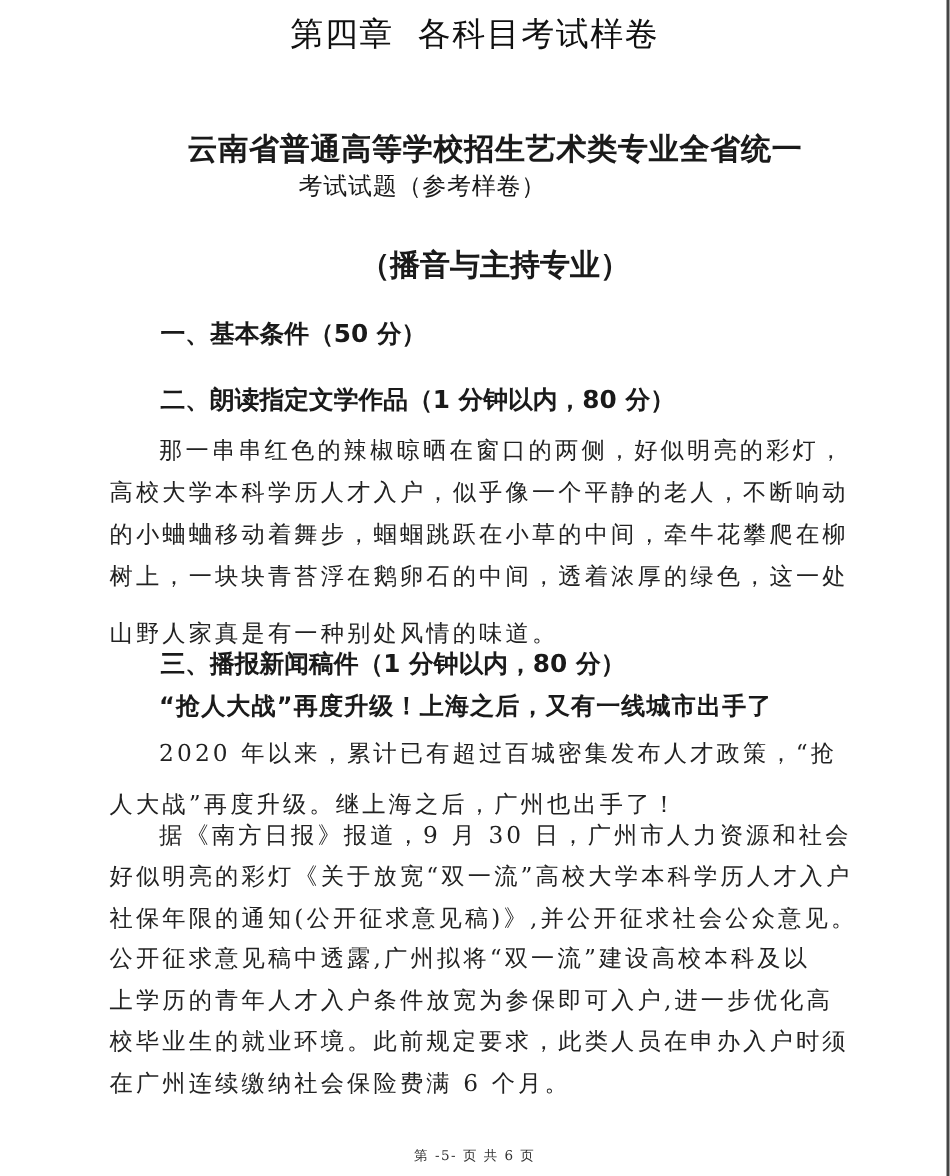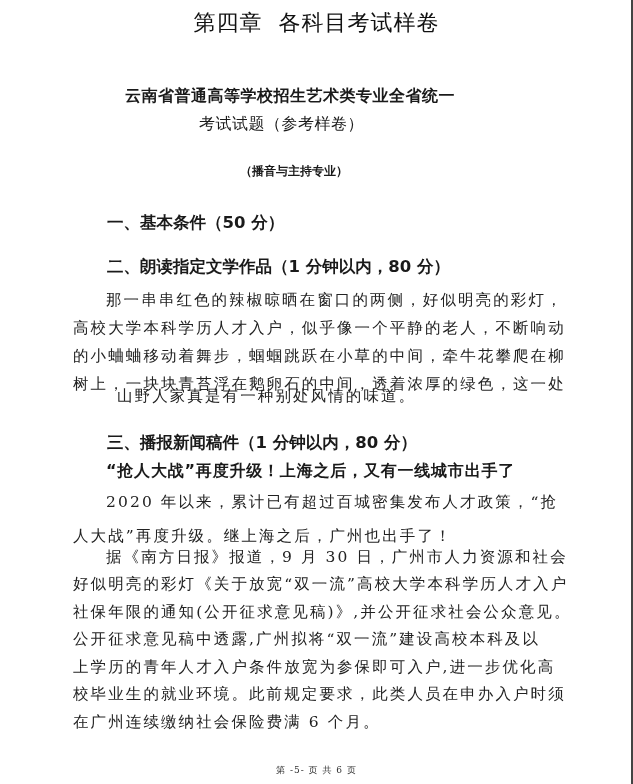--- a/index.html
+++ b/index.html
@@ -34,41 +34,41 @@
       letter-spacing: 1px;
       color: #111;
       white-space: pre;
     }
     .exam-title-1 {
       position: absolute;
       top: 86px;
       left: 125px;
       font-family: "DejaVu Sans", "Liberation Sans", sans-serif;
       font-weight: bold;
-      font-size: 16px;
+      font-size: 20px;
       letter-spacing: 0.5px;
       white-space: nowrap;
     }
     .exam-title-2 {
       position: absolute;
       top: 114px;
       left: 199px;
       font-family: "DejaVu Sans", "Liberation Sans", sans-serif;
       font-weight: normal;
       font-size: 16px;
       letter-spacing: 0.5px;
       white-space: nowrap;
     }
     .major {
       position: absolute;
       top: 163px;
       left: 240px;
       font-family: "DejaVu Sans", "Liberation Sans", sans-serif;
       font-weight: bold;
-      font-size: 12px;
+      font-size: 20px;
       white-space: nowrap;
     }
     .section-heading {
       position: absolute;
       left: 107px;
       font-family: "DejaVu Sans", "Liberation Sans", sans-serif;
       font-weight: bold;
       font-size: 16.5px;
       white-space: nowrap;
     }
@@ -117,21 +117,21 @@
 <div class="major">（播音与主持专业）</div>
 
 <div class="section-heading" style="top:212px;">一、基本条件（50 分）</div>
 <div class="section-heading" style="top:256px;">二、朗读指定文学作品（1 分钟以内，80 分）</div>
 
 <div>
   <div class="body-line indent" style="top:290px;">那一串串红色的辣椒晾晒在窗口的两侧，好似明亮的彩灯，</div>
   <div class="body-line" style="top:318px;">高校大学本科学历人才入户，似乎像一个平静的老人，不断响动</div>
   <div class="body-line" style="top:346px;">的小蛐蛐移动着舞步，蝈蝈跳跃在小草的中间，牵牛花攀爬在柳</div>
   <div class="body-line" style="top:374px;">树上，一块块青苔浮在鹅卵石的中间，透着浓厚的绿色，这一处</div>
-  <div class="body-line" style="top:386px;margin-left:44px;">山野人家真是有一种别处风情的味道。</div>
+  <div class="body-line" style="top:412px;">山野人家真是有一种别处风情的味道。</div>
 </div>
 
 <div class="section-heading" style="top:432px;">三、播报新闻稿件（1 分钟以内，80 分）</div>
 
 <div class="news-headline">“抢人大战”再度升级！上海之后，又有一线城市出手了</div>
 
 <div>
   <div class="body-line indent" style="top:492px;">2020 年以来，累计已有超过百城密集发布人才政策，“抢</div>
   <div class="body-line" style="top:526px;">人大战”再度升级。继上海之后，广州也出手了！</div>
   <div class="body-line indent" style="top:547px;">据《南方日报》报道，9 月 30 日，广州市人力资源和社会</div>

